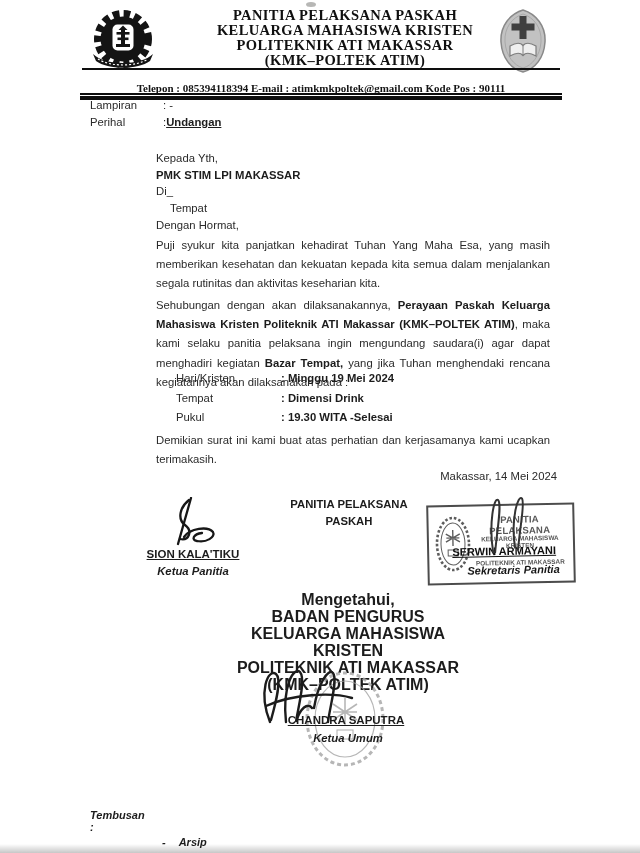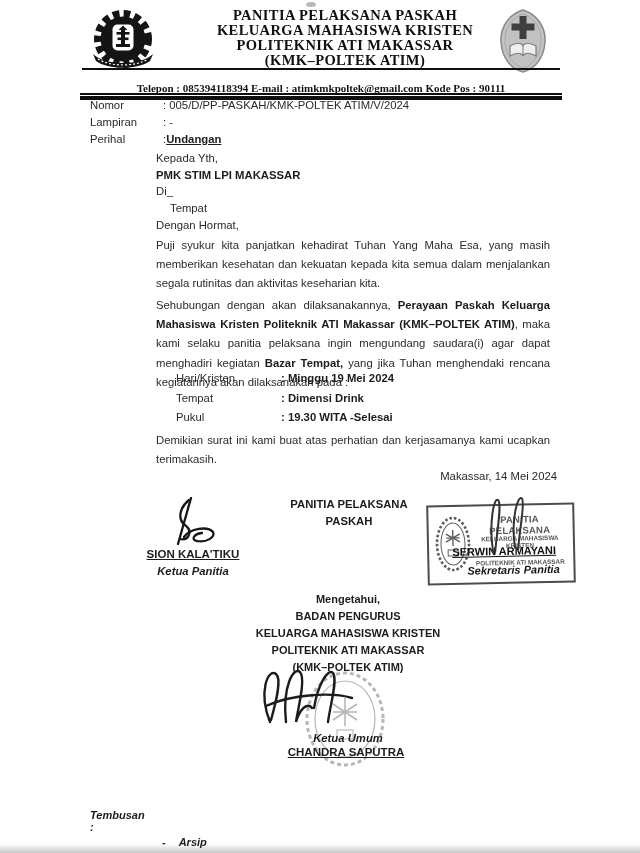--- a/index.html
+++ b/index.html
@@ -50,24 +50,24 @@
        font-size:6.4px;color:#585858;}
   .st3{position:absolute;left:40px;top:53px;width:102px;text-align:center;font-weight:700;
        font-size:6.4px;color:#585858;}
   .typed-name{position:absolute;left:10px;top:39px;width:130px;text-align:center;
        font-size:11px;font-weight:700;text-decoration:underline;color:#101010;}
   .typed-role{position:absolute;left:28px;top:58px;width:112px;text-align:center;
        font-size:11px;font-weight:700;font-style:italic;color:#161616;}
   .sig-serwin{position:absolute;left:48px;top:-16px;}
   
   .ack{left:225px;top:591px;width:246px;text-align:center;font-weight:700;
-       font-size:11px;line-height:17px;color:#1c1c1c;}
+       font-size:16px;line-height:17px;color:#1c1c1c;}
   .oval-stamp{left:301px;top:668px;width:88px;height:102px;opacity:.8;}
   .sig-bottom-svg{left:252px;top:664px;width:116px;height:62px;}
-  .sig-bottom-name{left:250px;top:746px;width:192px;text-align:center;font-size:11.5px;}
+  .sig-bottom-name{left:250px;top:714px;width:192px;text-align:center;font-size:11.5px;}
   .sig-bottom-role{left:252px;top:732px;width:192px;text-align:center;font-size:11.3px;}
   
   .tembusan{left:90px;top:809px;font-size:11px;}
   .tem-row{display:flex;flex-direction:column;}
   .tem-label{width:67px;flex:none;}
   .tem-item{margin:3px 0 0 72px;}
   .tem-item .dash{display:inline-block;width:14px;}
   
   .edge-bottom{left:0;right:0;bottom:0;height:9px;
       background:linear-gradient(180deg,rgba(0,0,0,0),rgba(0,0,0,0.22));}
@@ -110,24 +110,20 @@
     <div>POLITEKNIK ATI MAKASSAR</div>
     <div>(KMK–POLTEK ATIM)</div>
   </div>
   <div class="abs rule-a"></div>
   <div class="abs con serif">Telepon : 085394118394 E-mail : atimkmkpoltek@gmail.com Kode Pos : 90111</div>
   <div class="abs rule-b1"></div>
   <div class="abs rule-b2"></div>
 
   <div class="abs meta">
     <div class="meta-row">
-      <span class="meta-label">Nomor</span>
-      <span>: 005/D/PP-PASKAH/KMK-POLTEK ATIM/V/2024</span>
-    </div>
-    <div class="meta-row">
       <span class="meta-label">Lampiran</span>
       <span>: -</span>
     </div>
     <div class="meta-row">
       <span class="meta-label">Perihal</span>
       <span>: </span>
       <span class="b u">Undangan</span>
     </div>
   </div>
 

